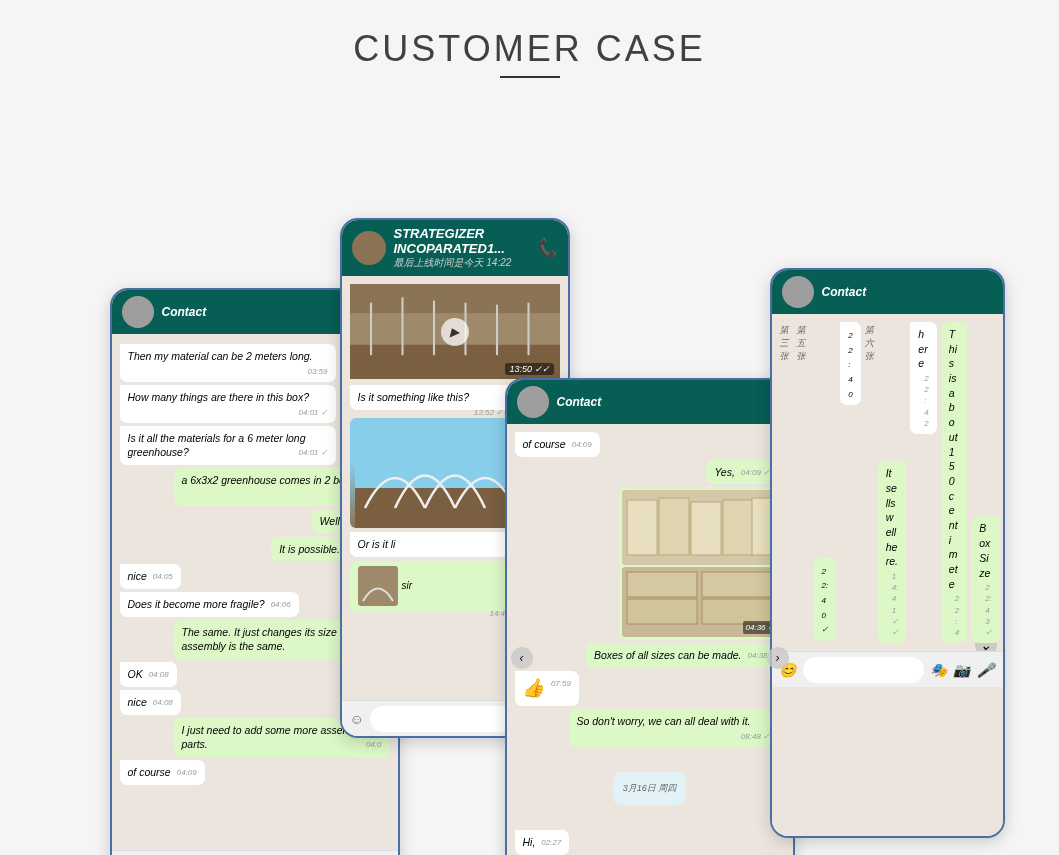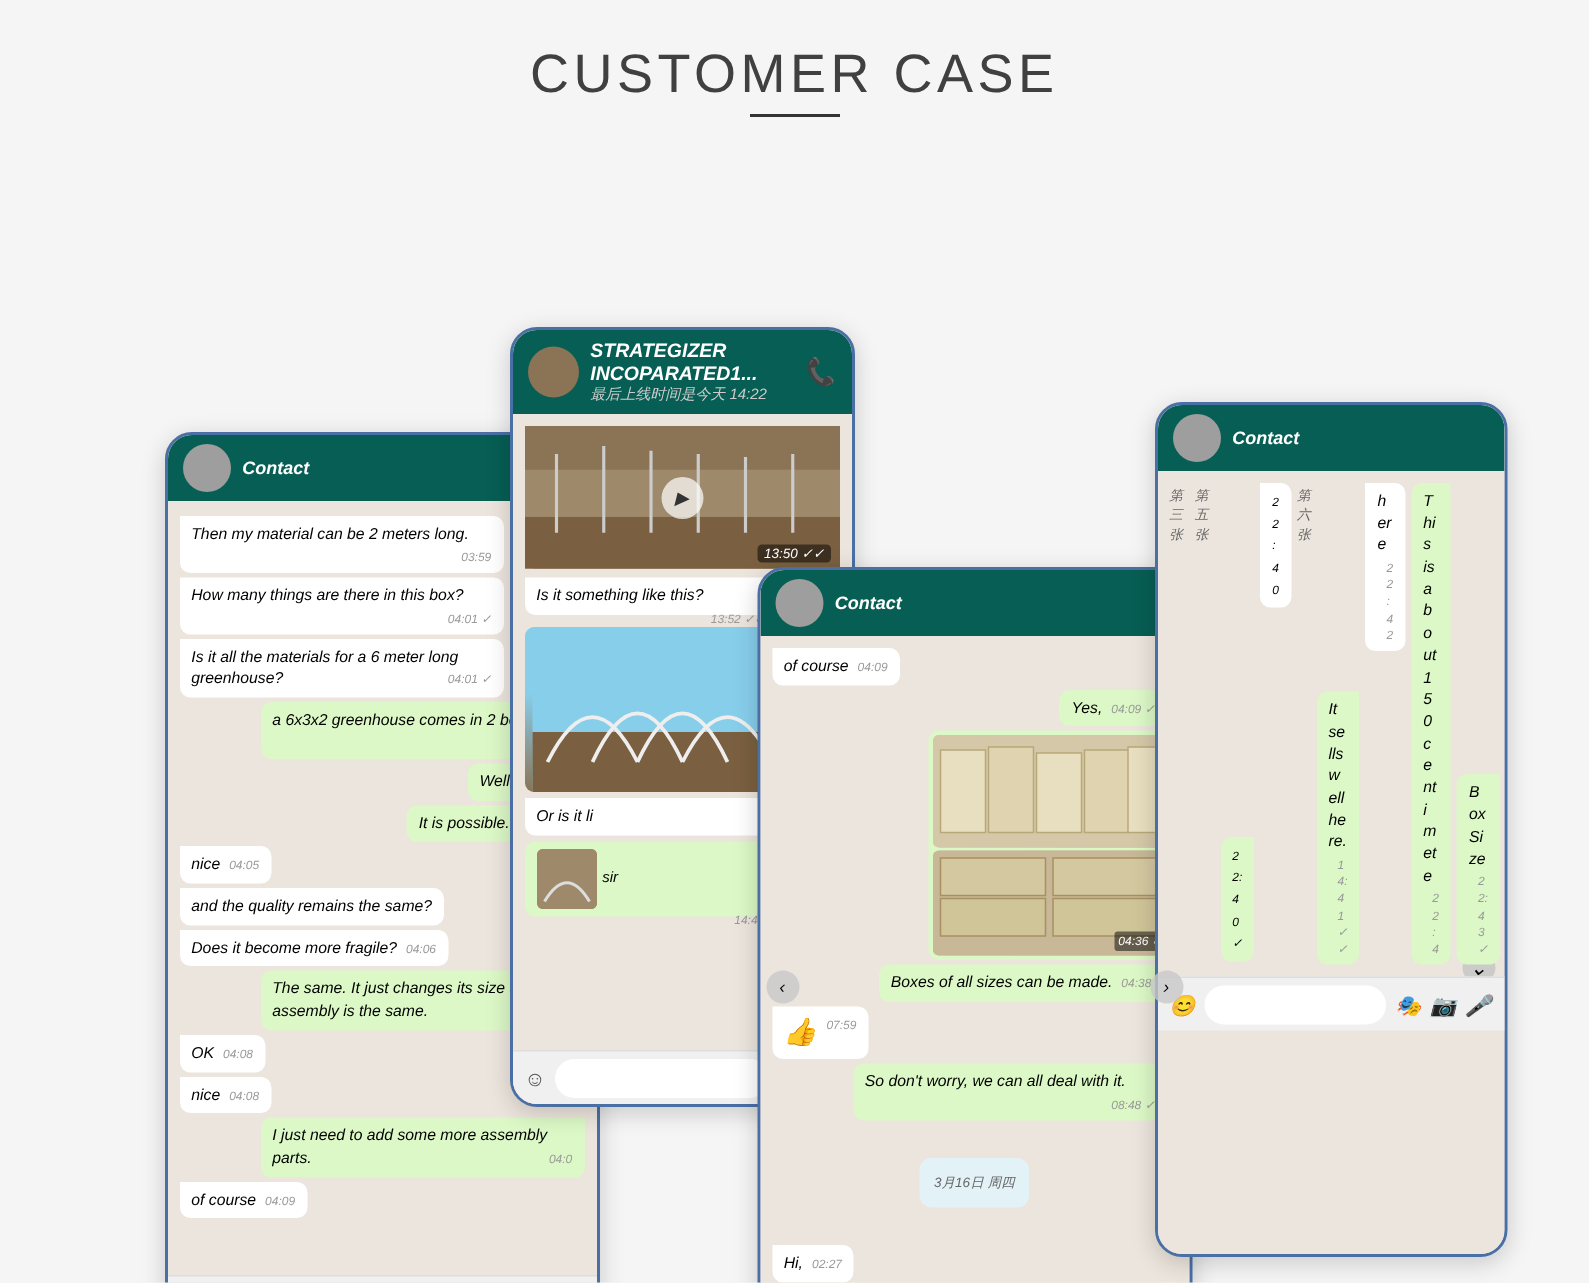--- a/index.html
+++ b/index.html
@@ -224,21 +224,20 @@
         <div style="color:#fff;font-size:12px;font-weight:bold;">Contact</div>
       </div>
       <div class="messages" style="padding-top:10px;">
         <div class="msg received">Then my material can be 2 meters long.<span class="time">03:59</span></div>
         <div class="msg received">How many things are there in this box?<span class="time">04:01 ✓</span></div>
         <div class="msg received">Is it all the materials for a 6 meter long greenhouse?<span class="time">04:01 ✓</span></div>
         <div class="msg sent">a 6x3x2 greenhouse comes in 2 boxes<span class="time">04:03</span></div>
         <div class="msg sent">Well<span class="time">04:04 ✓✓</span></div>
         <div class="msg sent">It is possible.<span class="time">04:04 ✓✓</span></div>
         <div class="msg received">nice <span class="time">04:05</span></div>
-        <div class="msg received">and the quality remains the same?</div>
         <div class="msg received">Does it become more fragile? <span class="time">04:06</span></div>
         <div class="msg sent">The same. It just changes its size and the assembly is the same.<span class="time">04:07 ✓✓</span></div>
         <div class="msg received">OK <span class="time">04:08</span></div>
         <div class="msg received">nice <span class="time">04:08</span></div>
         <div class="msg sent">I just need to add some more assembly parts.<span class="time">04:0</span></div>
         <div class="msg received">of course <span class="time">04:09</span></div>
       </div>
       <div class="chat-input-bar">
         
         

